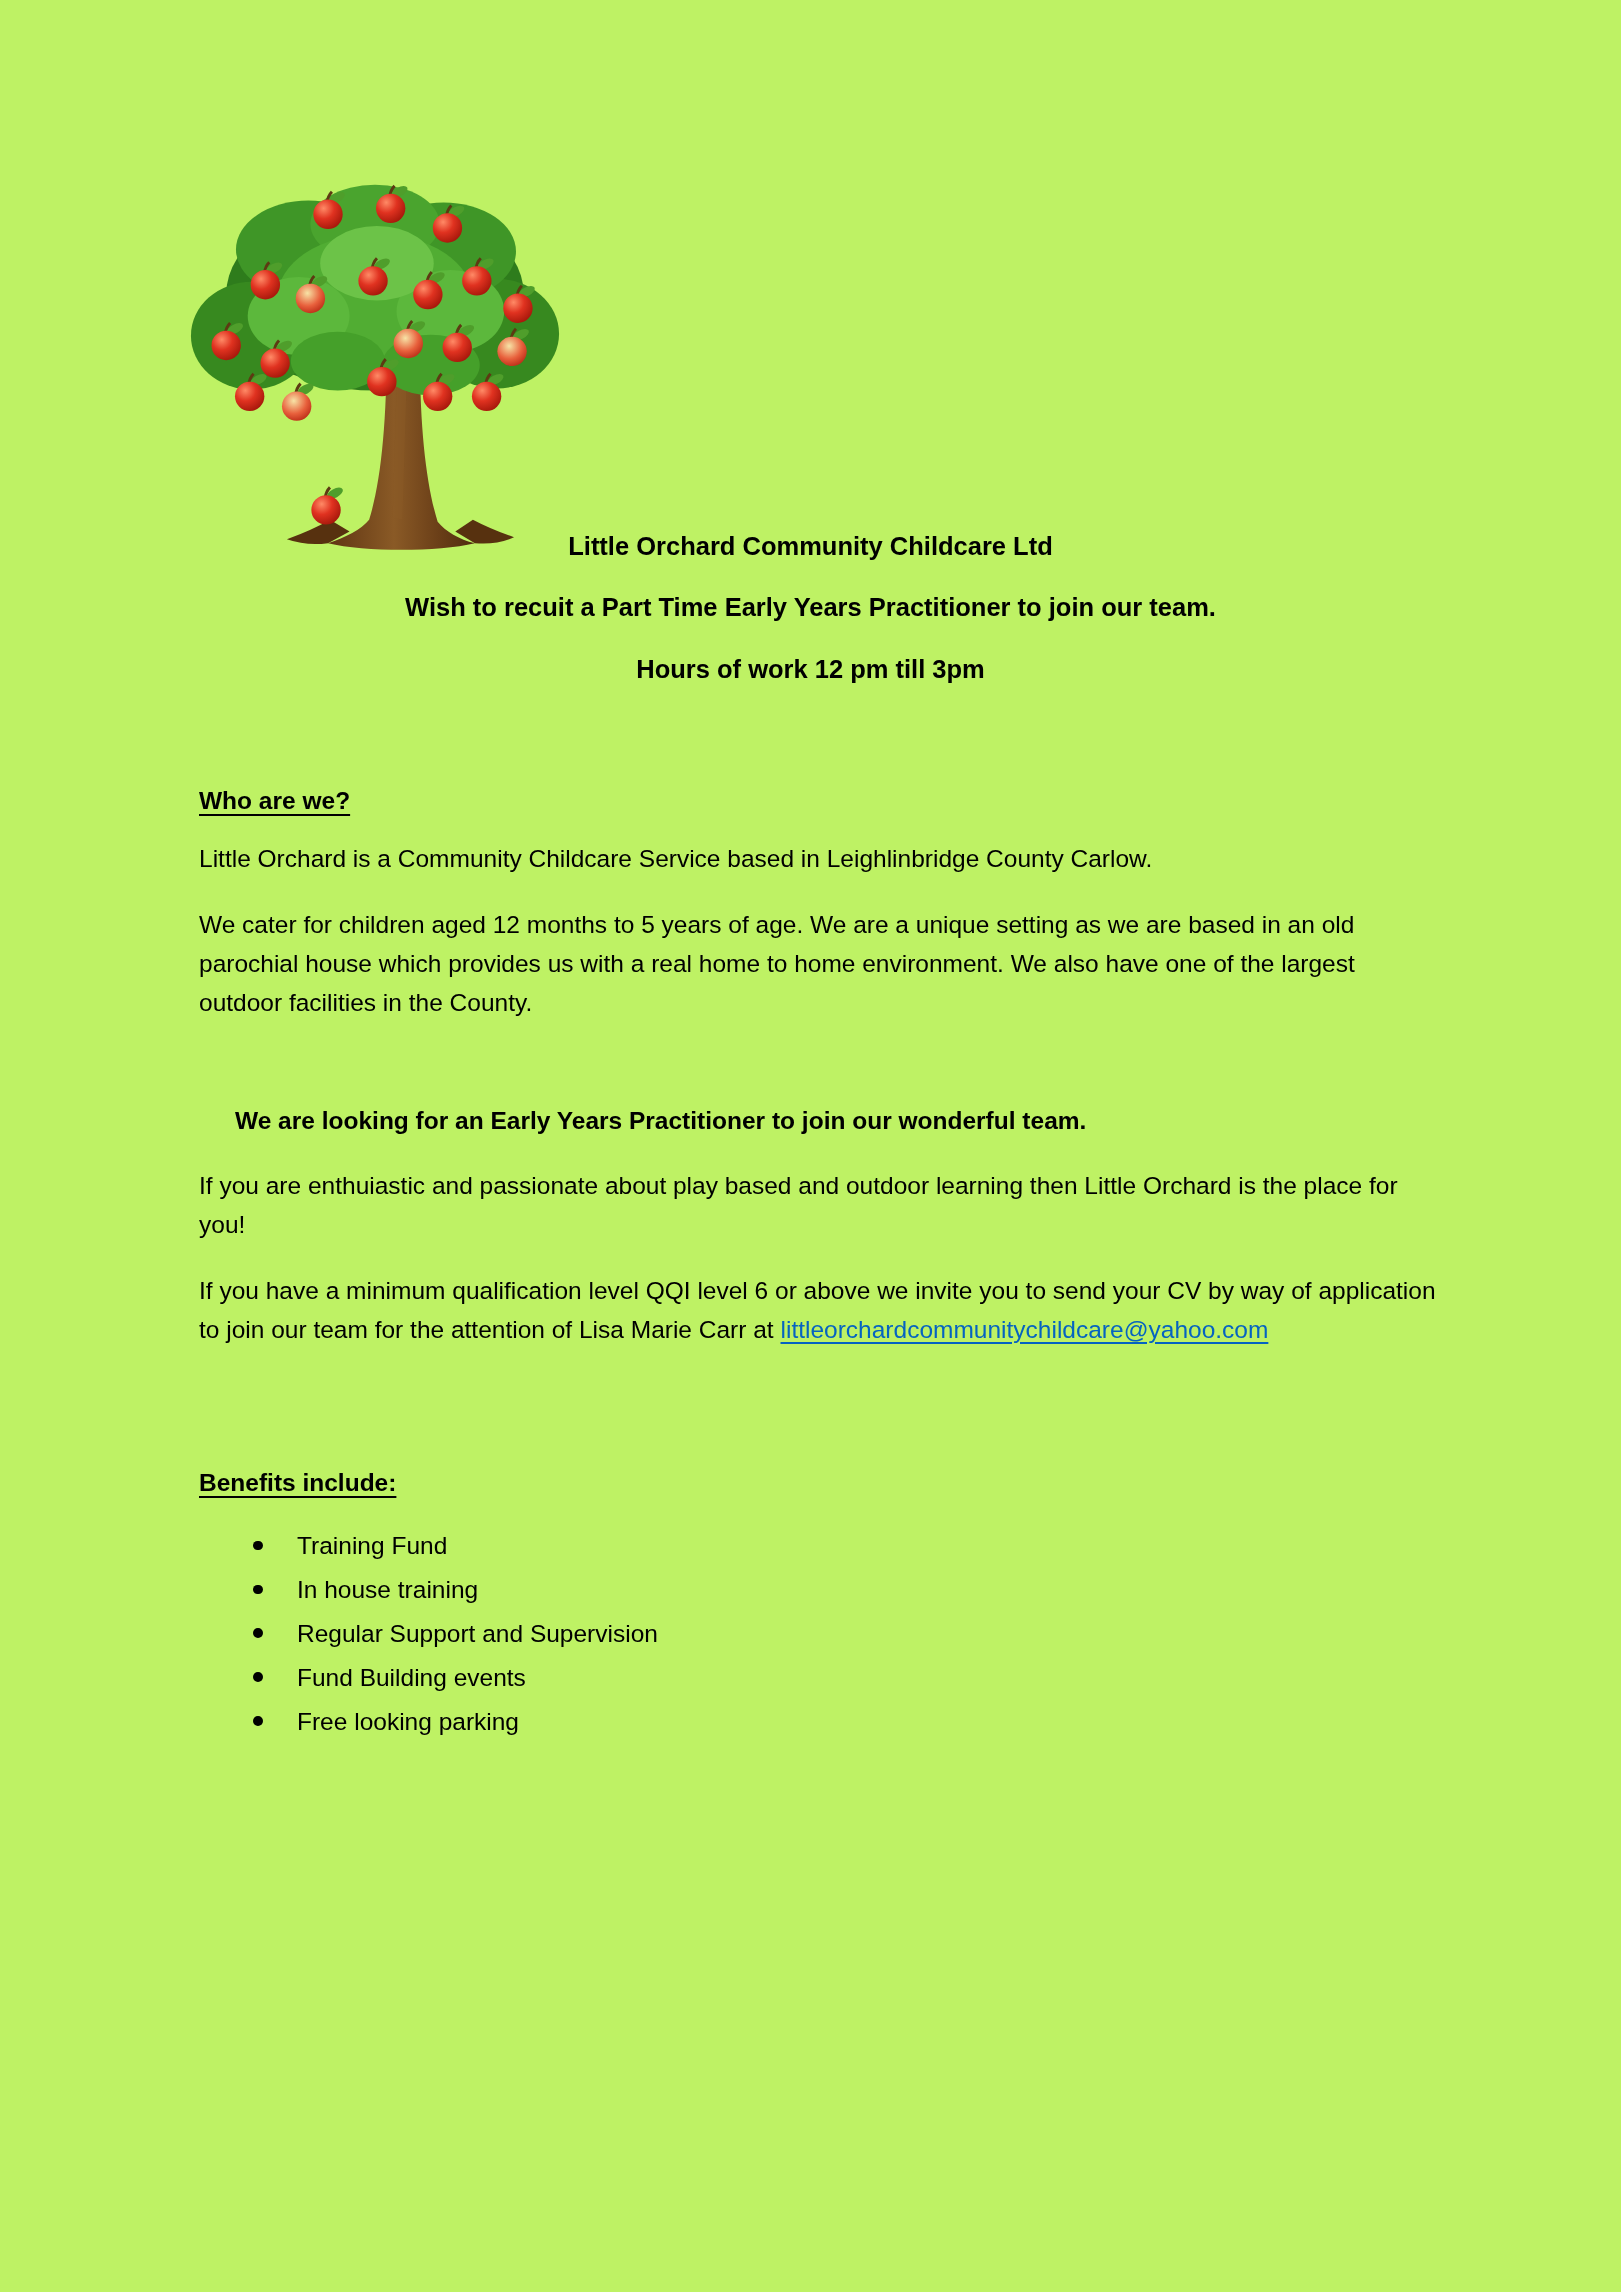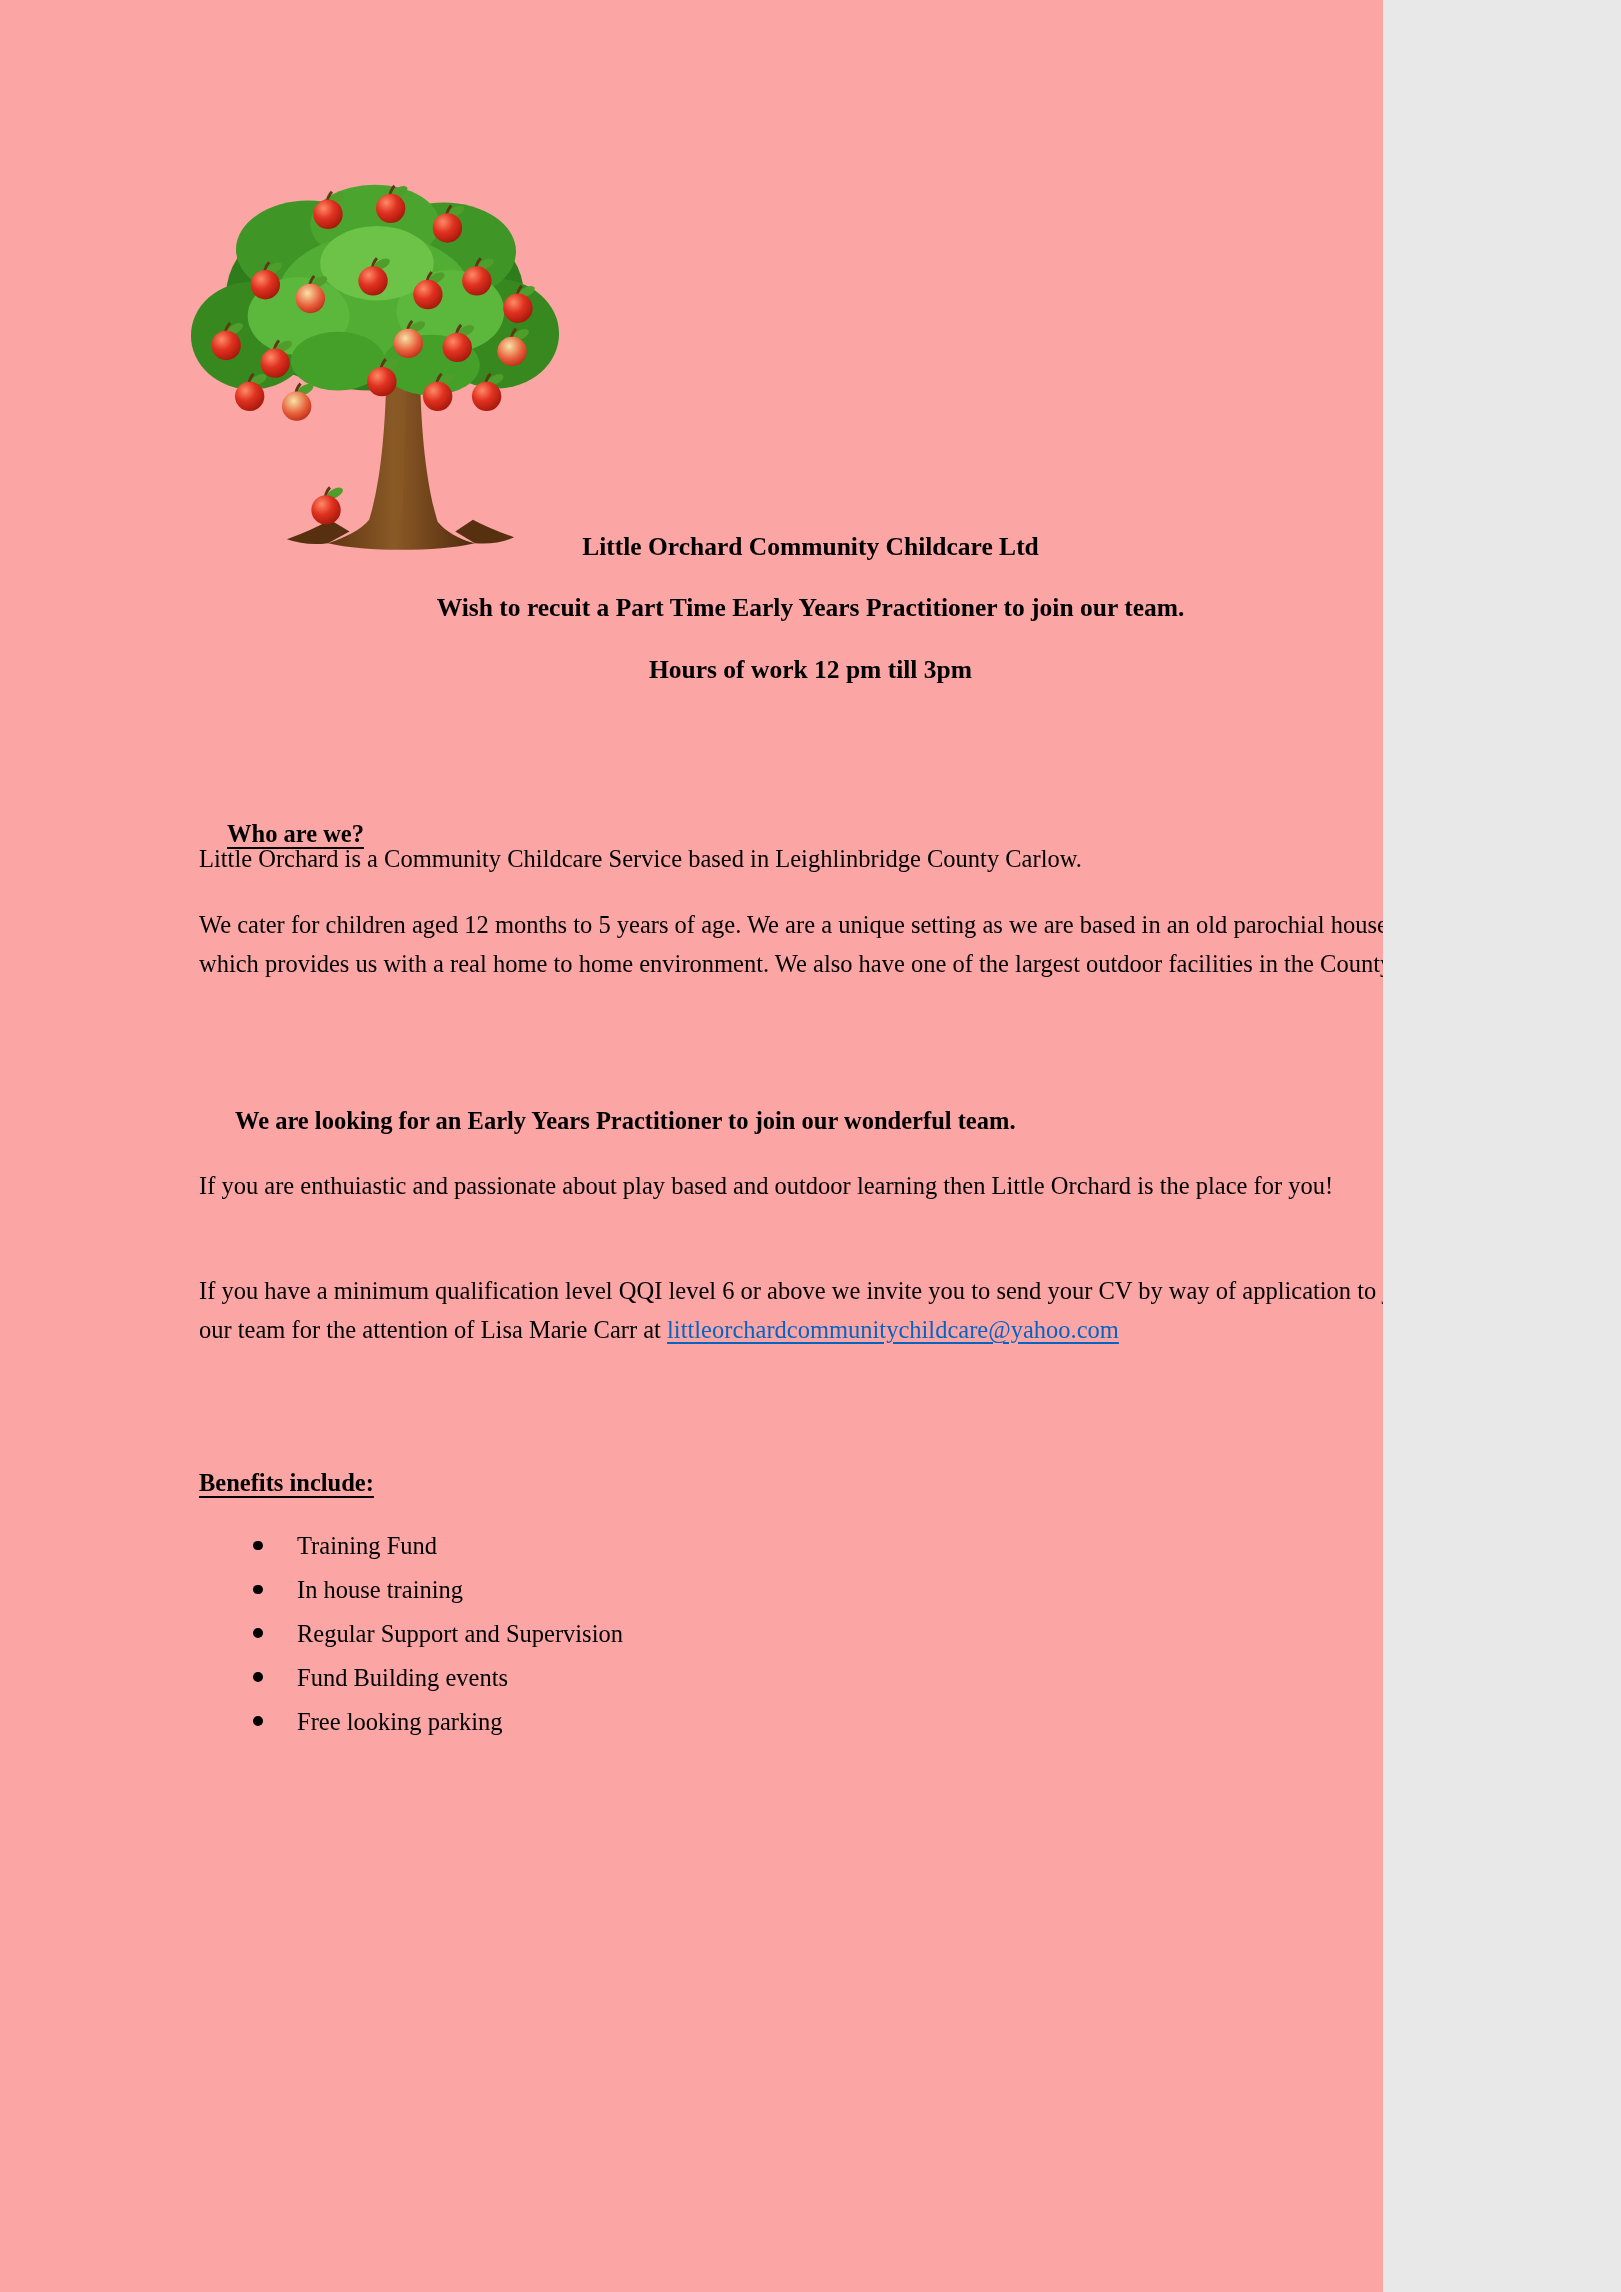--- a/index.html
+++ b/index.html
@@ -2,24 +2,24 @@
 <html><head>
 <meta charset="utf-8">
 <style>
   html, body {
     margin: 0;
     padding: 0;
     background: #e8e8e8;
   }
   .page {
     position: relative;
-    width: 1383px;
+    width: 1621px;
     height: 2293px;
-    background: #fca5a5;
-    font-family: Liberation Serif, serif;
+    background: #bef264;
+    font-family: Liberation Sans, sans-serif;
     color: #000000;
     overflow: hidden;
   }
   .abs { position: absolute; }
 
   
   .tree-wrap {
     left: 181px;
     top: 179px;
     width: 388px;
@@ -159,21 +159,21 @@
       <use href="#appleR" x="262" y="222"></use>
       <use href="#appleR" x="312" y="222"></use>
       <use href="#appleR" x="148" y="338"></use>
     </svg>
   </div>
 
   <div class="abs title-line title-1">Little Orchard Community Childcare Ltd</div>
   <div class="abs title-line title-2">Wish to recuit a Part Time Early Years Practitioner to join our team.</div>
   <div class="abs title-line title-3">Hours of work 12 pm till 3pm</div>
 
-  <div class="abs col heading" style="top:814px;margin-left:28px;">
+  <div class="abs col heading" style="top:781px;">
     <span class="u">Who are we?</span>
   </div>
   <div class="abs col" style="top:839px;">Little Orchard is a Community Childcare Service based in Leighlinbridge County Carlow.</div>
   <div class="abs col" style="top:905px;">We cater for children aged 12 months to 5 years of age. We are a unique setting as we are based in an old parochial house which provides us with a real home to home environment. We also have one of the largest outdoor facilities in the County.</div>
 
   <div class="abs col heading" style="top:1101px;margin-left:36px;">We are looking for an Early Years Practitioner to join our wonderful team.</div>
   <div class="abs col" style="top:1166px;">If you are enthuiastic and passionate about play based and outdoor learning then Little Orchard is the place for you!</div>
   <div class="abs col" style="top:1271px;">
     <span>If you have a minimum qualification level QQI level 6 or above we invite you to send your CV by way of application to join our team for the attention of Lisa Marie Carr at</span>
     <a class="email-link" href="#">littleorchardcommunitychildcare@yahoo.com</a>

